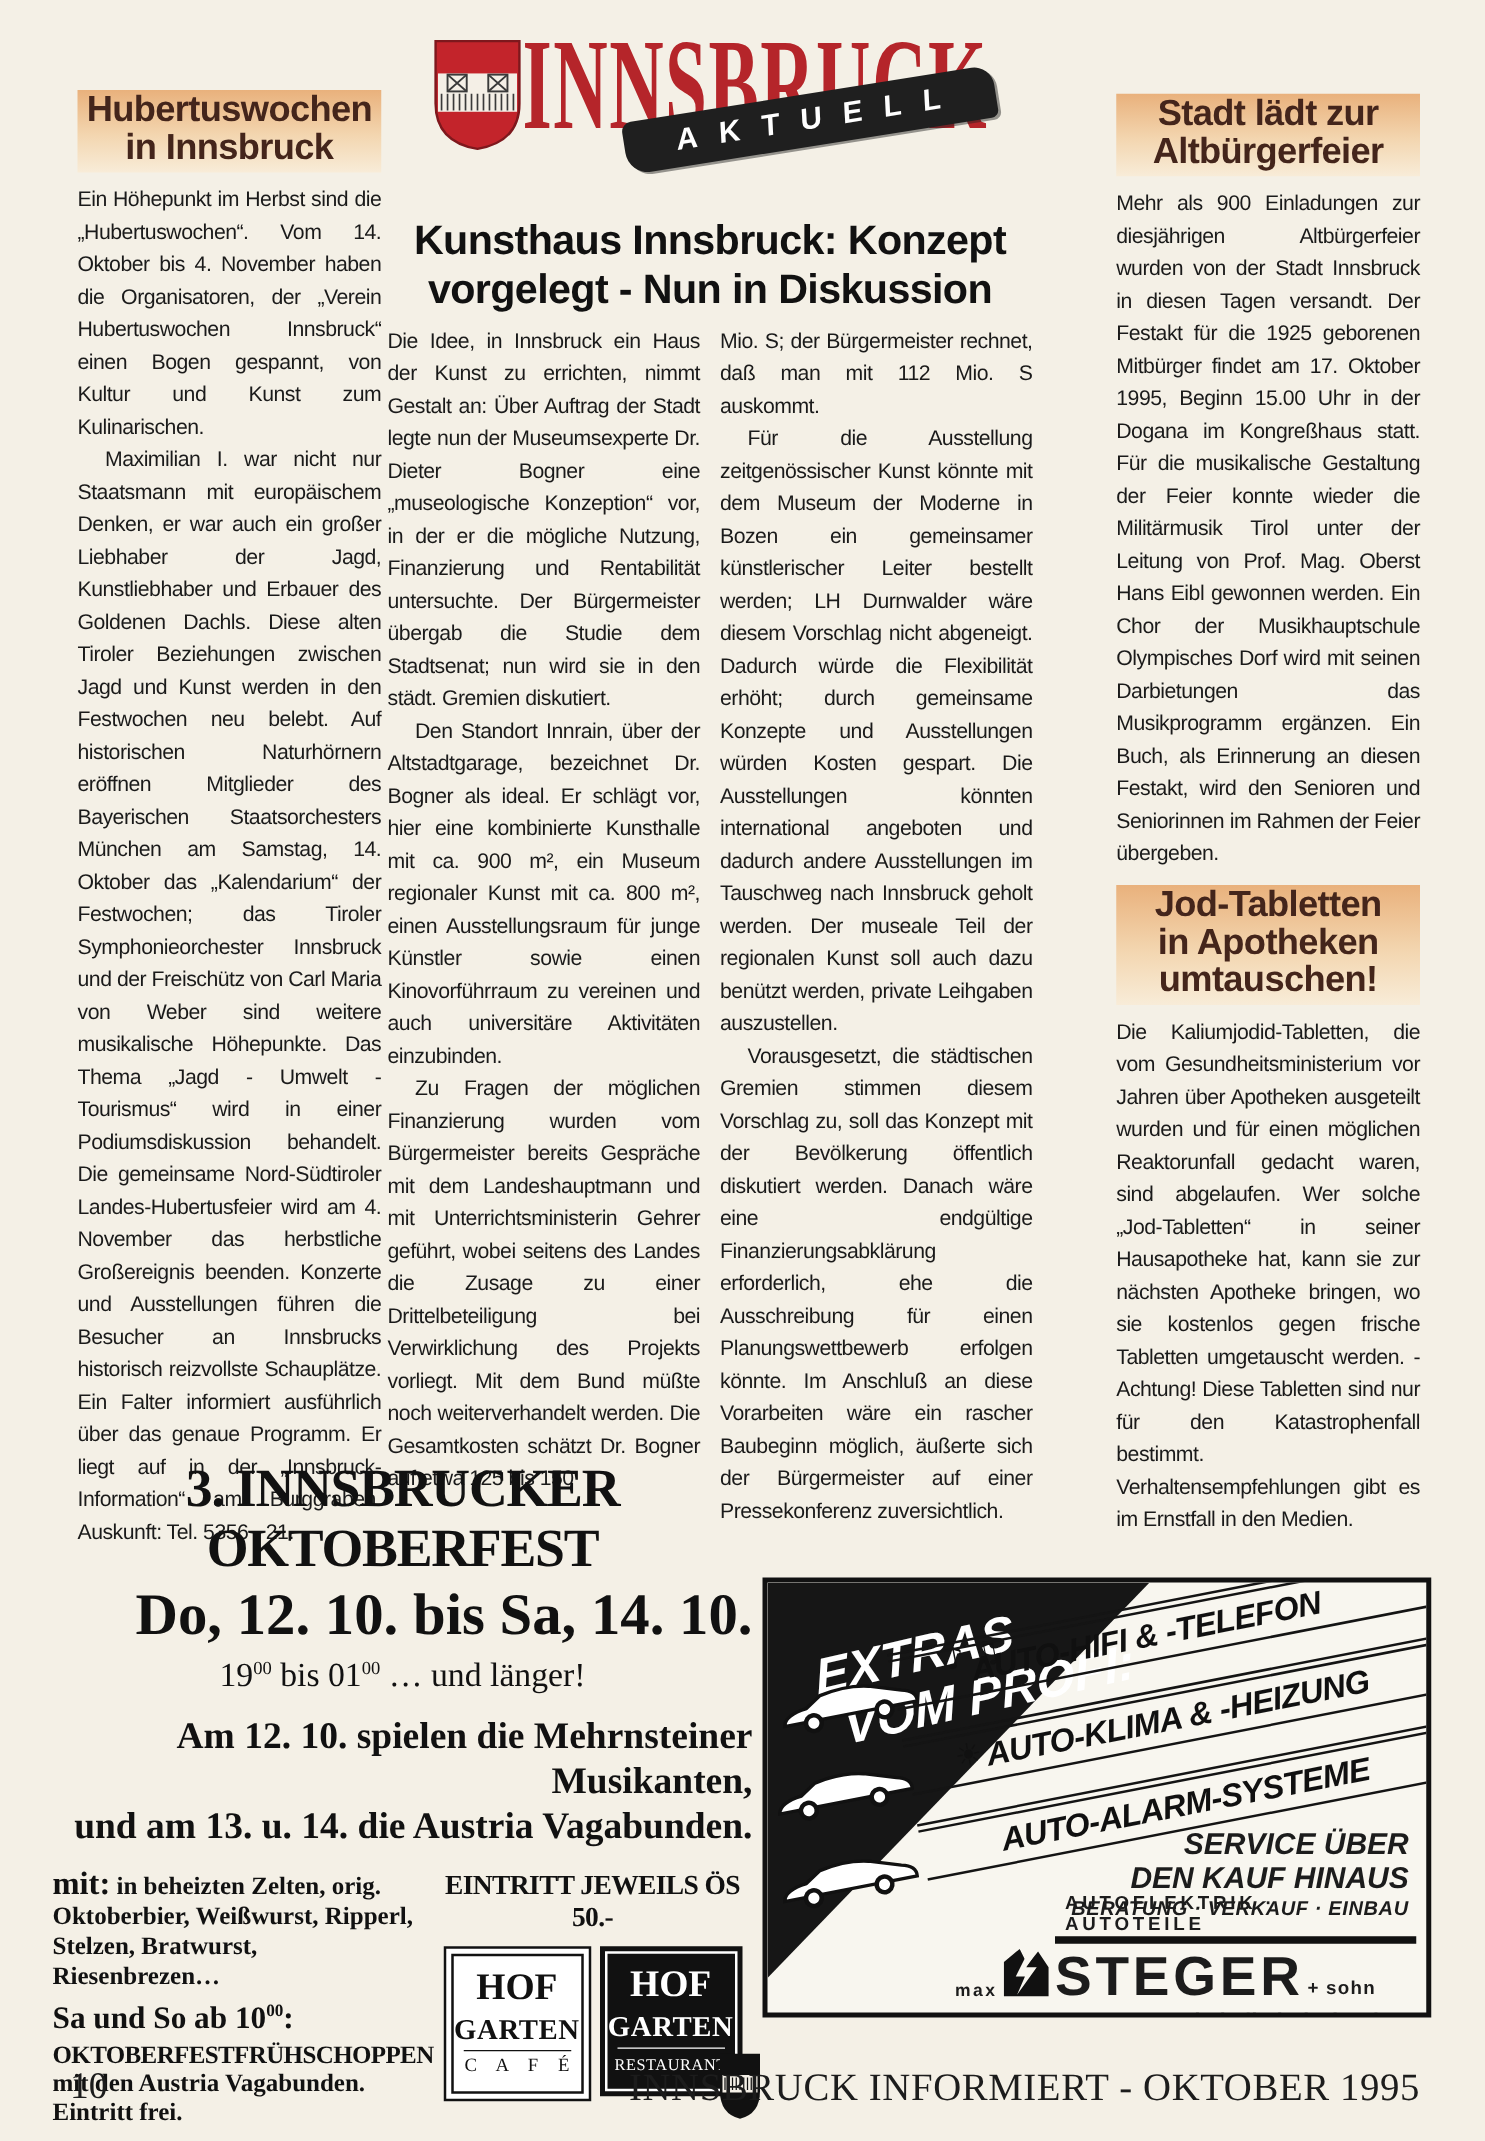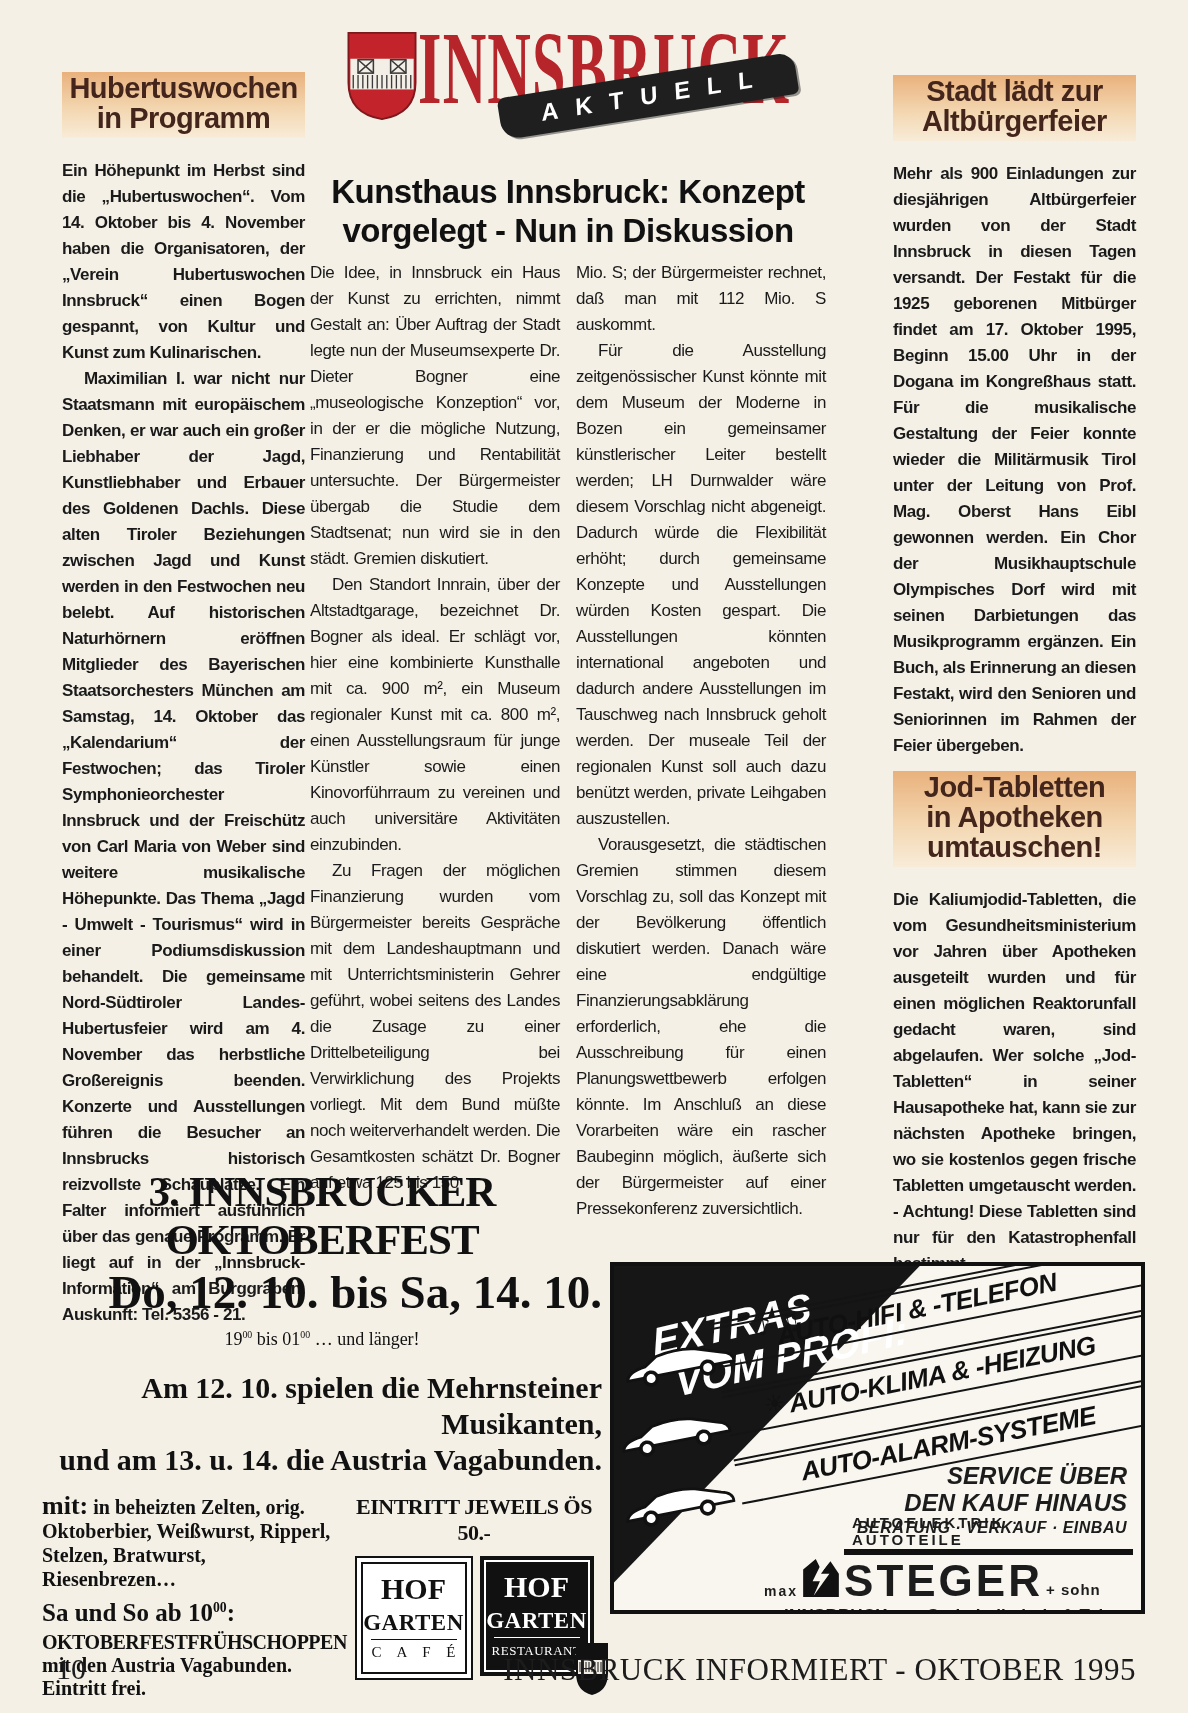--- a/index.html
+++ b/index.html
@@ -10,21 +10,21 @@
              hyphens:auto;color:#1a1a1a;}
   .body-text p{margin:0;}
   .body-text p.ind{text-indent:22px;}
   
   .section-head{background:linear-gradient(180deg,#e9b17c 0%,#f3d6b0 55%,#f8ecd8 100%);
                 text-align:center;font-weight:700;font-size:29px;line-height:30px;
                 letter-spacing:-0.5px;color:#44251b;padding:1px 2px 5px;}
   
   .col-left{position:absolute;left:62px;top:72px;width:243px;}
   .col-right{position:absolute;left:893px;top:75px;width:243px;}
-  .col-left .body-text,.col-right .body-text{margin-top:20px;font-weight:bold;}
+  .col-left .body-text,.col-right .body-text{margin-top:9px;}
   .head-jod{margin-top:12px;}
   
   .mast-title{position:absolute;left:418px;top:16px;font-family:"Liberation Serif",serif;
               font-weight:bold;font-size:104px;line-height:104px;color:#b5252a;
               letter-spacing:2px;transform:scaleX(0.58);transform-origin:left top;z-index:1;white-space:nowrap;}
   .coat{position:absolute;left:345px;top:30px;width:74px;height:92px;z-index:2;}
   .brush{position:absolute;left:498px;top:75px;width:300px;height:42px;background:#1f1f1f;
          border-radius:8px 16px 6px 18px;transform:rotate(-9deg);z-index:3;
          display:flex;align-items:center;justify-content:center;
          box-shadow:2px 2px 0 rgba(31,31,31,.45);}
@@ -33,21 +33,21 @@
   
   .headline-center{position:absolute;left:310px;top:172px;width:516px;text-align:center;
                    font-weight:800;font-size:33px;line-height:39px;letter-spacing:-0.5px;color:#111;}
   .center-cols{position:absolute;left:310px;top:260px;width:516px;display:flex;gap:16px;}
   .center-cols .ccol{width:250px;}
   
   .ad-okt{position:absolute;left:42px;top:1168px;width:560px;height:460px;
           font-family:"Liberation Serif",serif;color:#111;}
   .okt-h1{text-align:center;font-weight:900;font-size:43px;line-height:48px;letter-spacing:-1px;}
   .okt-h2{text-align:right;font-weight:900;font-size:47px;line-height:52px;margin-top:2px;}
-  .okt-h3{text-align:center;font-size:18px;line-height:30px;margin-top:2px;}
+  .okt-h3{text-align:center;font-size:27px;line-height:30px;margin-top:2px;}
   .okt-bands{text-align:right;font-weight:bold;font-size:30px;line-height:36px;margin-top:16px;}
   .okt-bottom{display:flex;margin-top:16px;}
   .okt-info{width:300px;}
   .okt-mit{font-size:20px;line-height:24px;font-weight:bold;}
   .okt-mit .mit-label{font-size:26px;font-weight:900;}
   .okt-sunday{font-size:25px;font-weight:900;margin-top:8px;}
   .okt-fs1{font-size:20px;font-weight:bold;margin-top:4px;letter-spacing:-0.5px;}
   .okt-fs2{font-size:20px;font-weight:bold;}
   .okt-right{width:252px;margin-left:6px;}
   .okt-entry{font-size:22px;font-weight:900;text-align:center;letter-spacing:-0.5px;}
@@ -117,21 +117,21 @@
       </g>
     </svg>
   </div>
   <div class="brush">
     <span>AKTUELL</span>
   </div>
 
   <div class="col-left">
     <div class="section-head">
       <div>Hubertuswochen</div>
-      <div>in Programm</div>
+      <div>in Innsbruck</div>
     </div>
     <div class="body-text">
       <p>Ein Höhepunkt im Herbst sind die „Hubertuswochen“. Vom 14. Oktober bis 4. November haben die Organisatoren, der „Verein Hubertuswochen Innsbruck“ einen Bogen gespannt, von Kultur und Kunst zum Kulinarischen.</p>
       <p class="ind">Maximilian I. war nicht nur Staatsmann mit europäischem Denken, er war auch ein großer Liebhaber der Jagd, Kunstliebhaber und Erbauer des Goldenen Dachls. Diese alten Tiroler Beziehungen zwischen Jagd und Kunst werden in den Festwochen neu belebt. Auf historischen Naturhörnern eröffnen Mitglieder des Bayerischen Staatsorchesters München am Samstag, 14. Oktober das „Kalendarium“ der Festwochen; das Tiroler Symphonieorchester Innsbruck und der Freischütz von Carl Maria von Weber sind weitere musikalische Höhepunkte. Das Thema „Jagd - Umwelt - Tourismus“ wird in einer Podiumsdiskussion behandelt. Die gemeinsame Nord-Südtiroler Landes-Hubertusfeier wird am 4. November das herbstliche Großereignis beenden. Konzerte und Ausstellungen führen die Besucher an Innsbrucks historisch reizvollste Schauplätze. Ein Falter informiert ausführlich über das genaue Programm. Er liegt auf in der „Innsbruck-Information“ am Burggraben. Auskunft: Tel. 5356 - 21.</p>
     </div>
   </div>
 
   <div class="headline-center">
     <div>Kunsthaus Innsbruck: Konzept</div>
     <div>vorgelegt - Nun in Diskussion</div>

